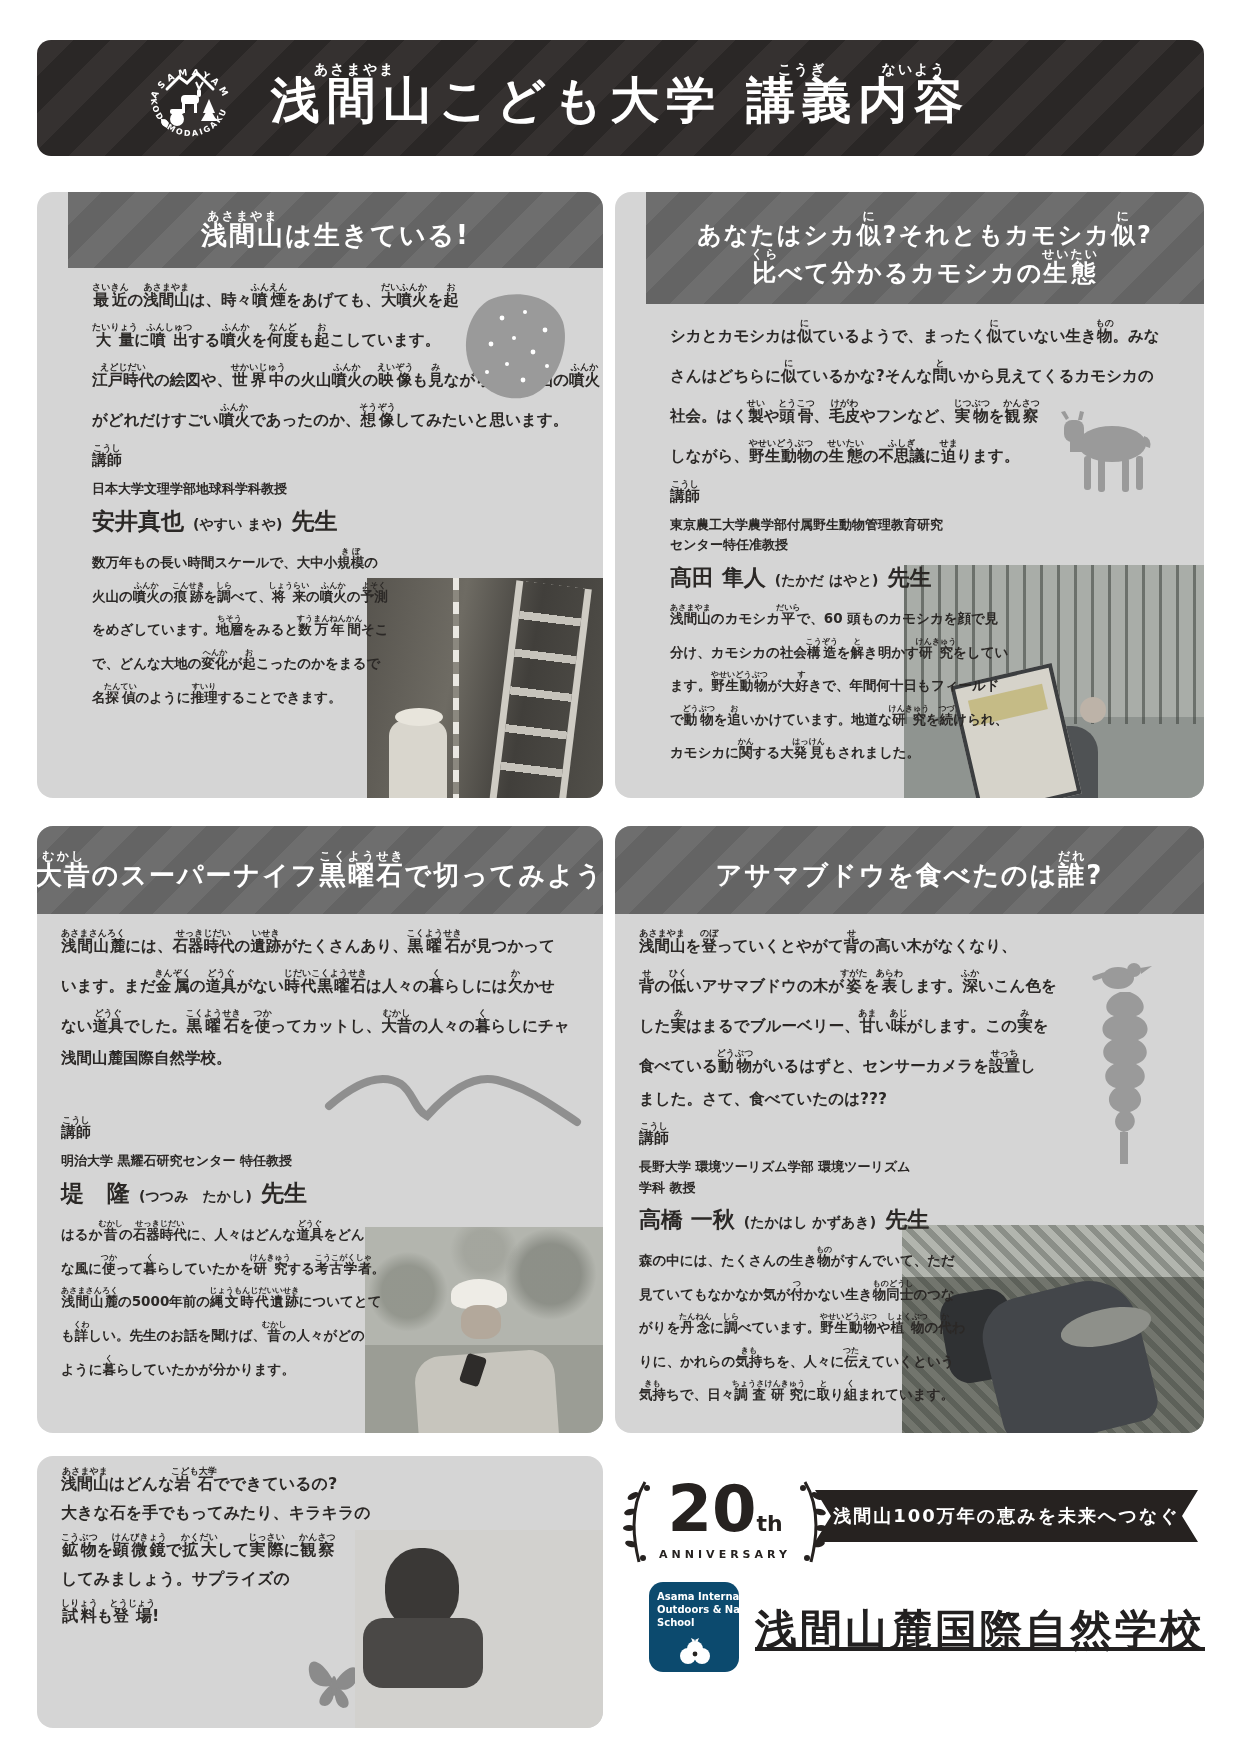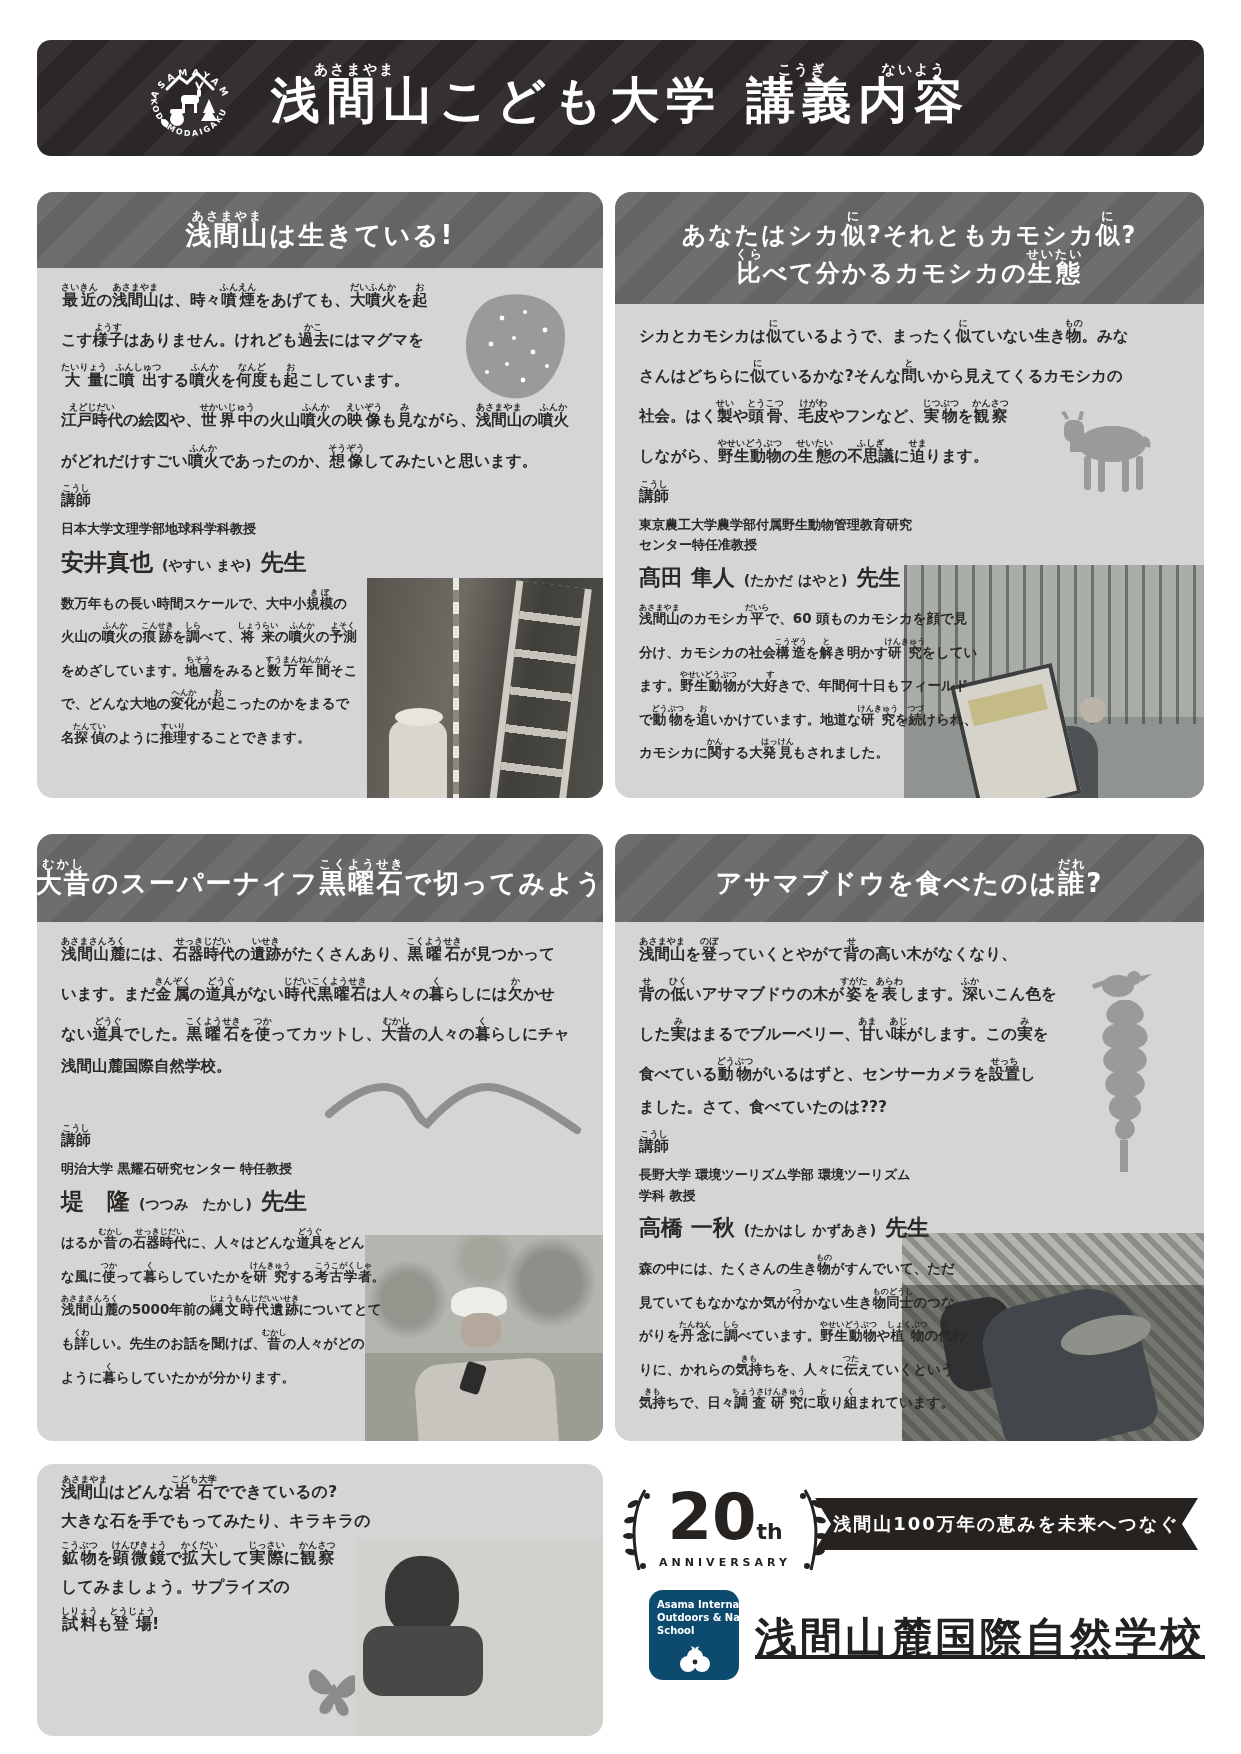--- a/index.html
+++ b/index.html
@@ -10,24 +10,24 @@
     background:repeating-linear-gradient(135deg,#353130 0 26px,#2a2726 26px 52px);
     display:flex;align-items:center;justify-content:center;}
   .banner-logo{position:absolute;left:102px;top:7px;width:102px;height:102px;}
   .banner-title{font-size:49px;font-weight:700;color:#ffffff;letter-spacing:7px;white-space:nowrap;}
   .banner-title rt{font-size:14px;letter-spacing:2px;}
   ruby{ruby-position:over;}
   rt{font-weight:700;text-align:center;}
   
   .grid{display:grid;grid-template-columns:566px 589px;gap:12px;margin:0 37px;}
   .row1{margin-top:36px;}
-  .row2{margin-top:36px;}
+  .row2{margin-top:28px;}
   .row3{margin-top:23px;}
   .card{position:relative;border-radius:16px;background:#d5d5d5;overflow:hidden;}
-  .row1 .card{height:606px;}
+  .row1 .card{height:606px;padding-left:31px;}
   .row2 .card{height:607px;}
   .corner-card{height:272px;}
   .band{background:repeating-linear-gradient(135deg,#6e6e6e 0 24px,#646464 24px 48px);
     color:#fff;display:flex;flex-direction:column;align-items:center;justify-content:center;}
   .band-dark{background:repeating-linear-gradient(135deg,#353130 0 26px,#2a2726 26px 52px);}
   .band-h76{height:76px;}.band-h100{height:112px;}.band-h88{height:88px;}.band-h72{height:72px;}
   .band .t{font-size:26px;font-weight:700;letter-spacing:2px;white-space:nowrap;line-height:1.05;}
   .band .t rt{font-size:12px;}
   .band-h100 .t{font-size:24px;}
   .card-body{position:relative;padding:14px 8px 0 24px;height:100%;box-sizing:border-box;}
@@ -168,21 +168,20 @@
               <circle cx="34" cy="58" r="2.4"></circle>
               <circle cx="76" cy="66" r="2.4"></circle>
               <circle cx="50" cy="78" r="2"></circle>
               <circle cx="90" cy="80" r="2"></circle>
               <circle cx="66" cy="94" r="2.4"></circle>
               <circle cx="30" cy="86" r="2"></circle>
             </g>
         </svg>
         <div class="intro">
             <div class="tline"><ruby>最近<rt>さいきん</rt></ruby>の<ruby>浅間山<rt>あさまやま</rt></ruby>は、時々<ruby>噴煙<rt>ふんえん</rt></ruby>をあげても、<ruby>大噴火<rt>だいふんか</rt></ruby>を<ruby>起<rt>お</rt></ruby></div>
-            <div class="tline">こす<ruby>様子<rt>ようす</rt></ruby>はありません。けれども<ruby>過去<rt>かこ</rt></ruby>にはマグマを</div>
             <div class="tline"><ruby>大量<rt>たいりょう</rt></ruby>に<ruby>噴出<rt>ふんしゅつ</rt></ruby>する<ruby>噴火<rt>ふんか</rt></ruby>を<ruby>何度<rt>なんど</rt></ruby>も<ruby>起<rt>お</rt></ruby>こしています。</div>
             <div class="tline"><ruby>江戸時代<rt>えどじだい</rt></ruby>の絵図や、<ruby>世界中<rt>せかいじゅう</rt></ruby>の火山<ruby>噴火<rt>ふんか</rt></ruby>の<ruby>映像<rt>えいぞう</rt></ruby>も<ruby>見<rt>み</rt></ruby>ながら、<ruby>浅間山<rt>あさまやま</rt></ruby>の<ruby>噴火<rt>ふんか</rt></ruby></div>
             <div class="tline">がどれだけすごい<ruby>噴火<rt>ふんか</rt></ruby>であったのか、<ruby>想像<rt>そうぞう</rt></ruby>してみたいと思います。</div>
           </div>
         <div class="lect">
           <div class="lect-label"><ruby>講師<rt>こうし</rt></ruby></div>
           <div class="aff">日本大学文理学部地球科学科教授</div>
           <div class="name-row">
             <span class="nm">安井真也</span>
             <span class="kana">(やすい まや)</span>

